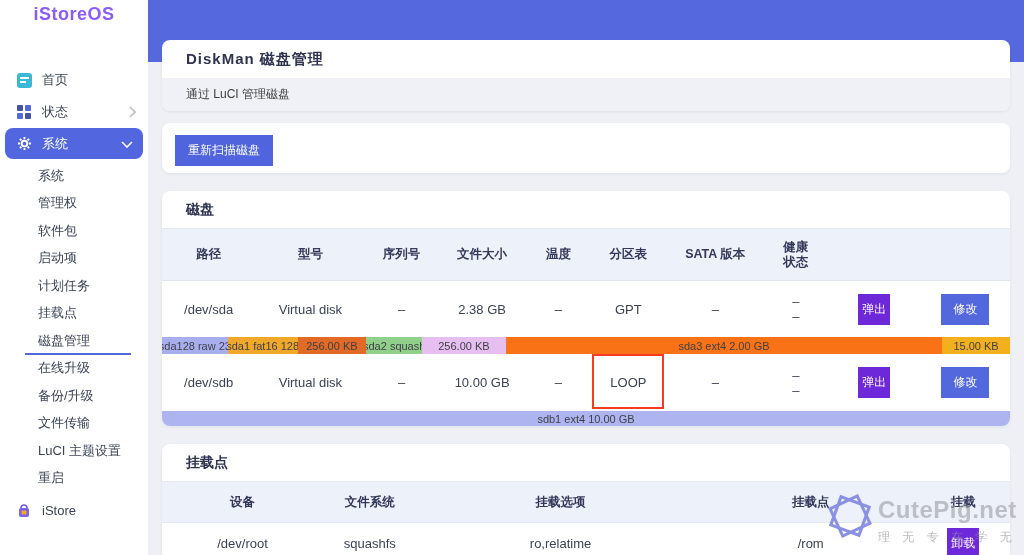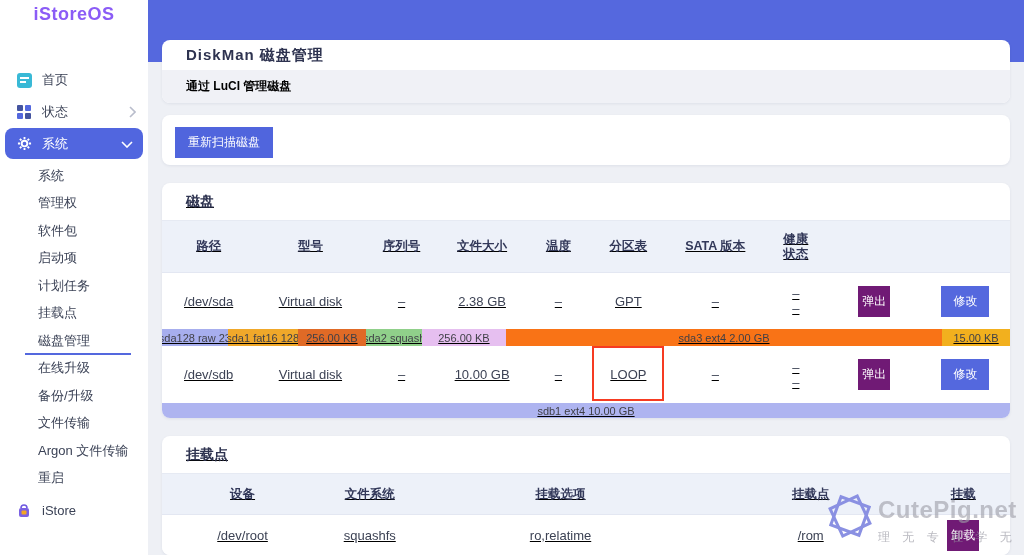--- a/index.html
+++ b/index.html
@@ -23,30 +23,30 @@
   .home-ic { width:15px; height:15px; background:#39b9d6; border-radius:3px; position:relative; }
   .home-ic::before { content:""; position:absolute; left:3px; top:4px; width:9px; height:2px; background:#fff; }
   .home-ic::after { content:""; position:absolute; left:3px; top:8px; width:6px; height:2px; background:#fff; }
 
   
   .main { position:absolute; left:148px; top:0; width:876px; height:555px; }
   .topbar { position:absolute; left:0; top:0; width:876px; height:62px; background:#5568de; }
   .content { position:absolute; left:0; top:40px; width:876px; padding:0 14px; }
 
   .card { background:#ffffff; border-radius:8px; box-shadow:0 1px 3px rgba(40,45,90,0.08); overflow:hidden; }
-  .title-row { height:30px; display:flex; align-items:center; padding-left:24px; font-size:15px; font-weight:bold; color:#2e3350; letter-spacing:1px; }
-  .sub-row { height:33px; display:flex; align-items:center; padding-left:24px; font-size:12px; color:#000000; background:#f0f1f6;font-weight:bold; }
+  .title-row { height:38px; display:flex; align-items:center; padding-left:24px; font-size:15px; font-weight:bold; color:#2e3350; letter-spacing:1px; }
+  .sub-row { height:33px; display:flex; align-items:center; padding-left:24px; font-size:12px; color:#404040; background:#f0f1f6; }
 
   .rescan-card { margin-top:12px; height:50px; padding:12px 0 0 13px; }
   .btn { display:inline-block; border:none; color:#ffffff; font-size:12px; border-radius:0; cursor:pointer; font-family:inherit; }
   .btn-primary { background:#5065dd; padding:7px 13px; }
   .btn-row-indigo { background:#5468de; padding:7px 12px; }
-  .btn-row-red { background:#701a75; padding:7px 4px; }
-
-  .section-card { margin-top:18px;text-decoration:underline; }
+  .btn-row-red { background:#6d28d9; padding:7px 4px; }
+
+  .section-card { margin-top:18px; }
   .section-title { height:37px; display:flex; align-items:center; padding-left:24px; font-size:14px; font-weight:bold; color:#2e3350; }
 
   .trow { display:flex; width:100%; align-items:center; }
   .thead { background:#edf1f9; border-top:1px solid #e6eaf3; border-bottom:1px solid #e3e7f2; font-weight:bold; font-size:12.5px; color:#33395a; }
   .tbody { font-size:13px; color:#3c4254; background:#fff; }
   .cell { text-align:center; overflow:hidden; white-space:nowrap; }
   .pre { white-space:pre-line; line-height:15px; }
   .d-head { height:53px; }
   .d-row { height:56px; }
   .d-row2 { height:57px; position:relative; }
@@ -147,21 +147,21 @@
         <div class="sub-item">
             <span>在线升级</span>
           </div>
         <div class="sub-item">
             <span>备份/升级</span>
           </div>
         <div class="sub-item">
             <span>文件传输</span>
           </div>
         <div class="sub-item">
-            <span>Argon 文件传输</span>
+            <span>LuCI 主题设置</span>
           </div>
         <div class="sub-item">
             <span>重启</span>
           </div>
       </div>
 
       <div class="nav-item istore-item">
         <span class="ico">
           <svg width="14" height="15" viewBox="0 0 14 15">
               <path d="M4 5 a3 3 0 0 1 6 0" fill="none" stroke="#6f5ae0" stroke-width="1.6"></path>

